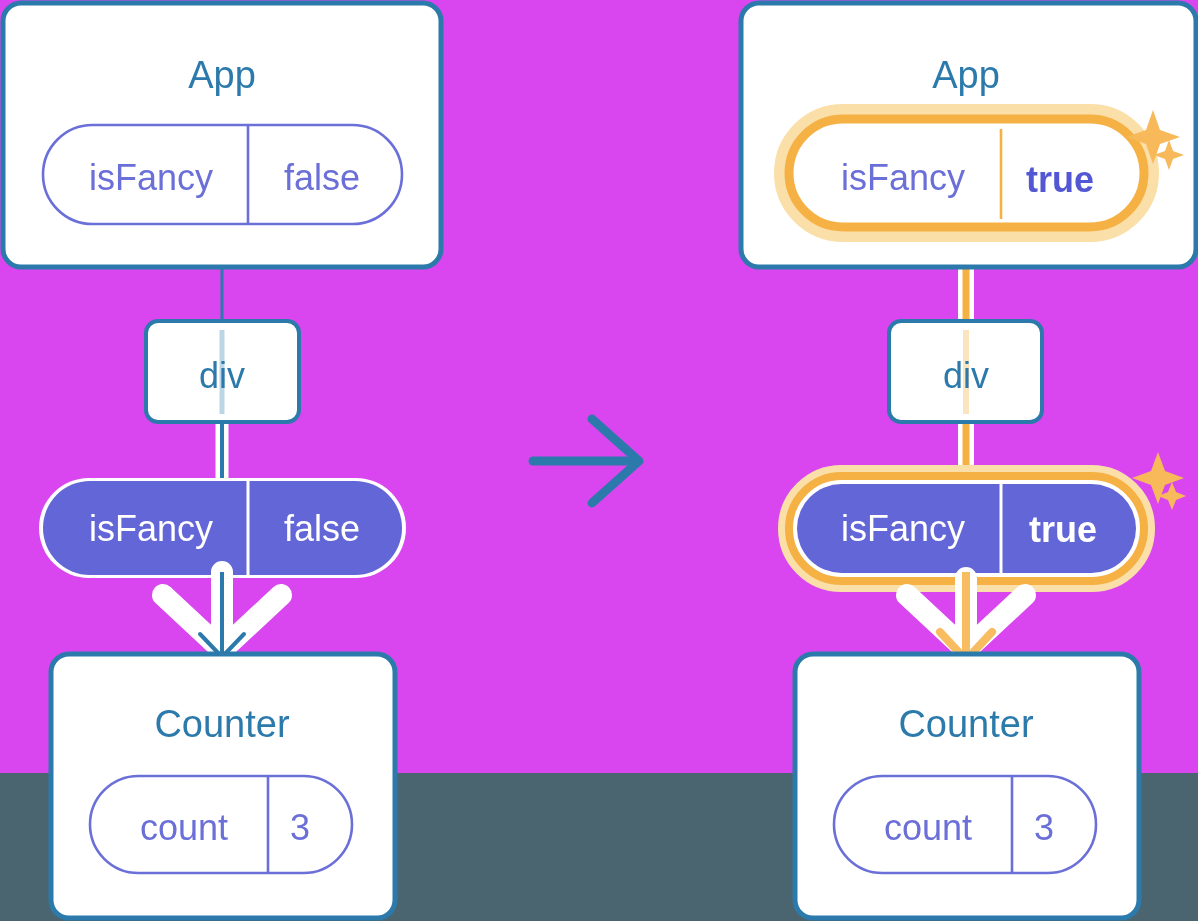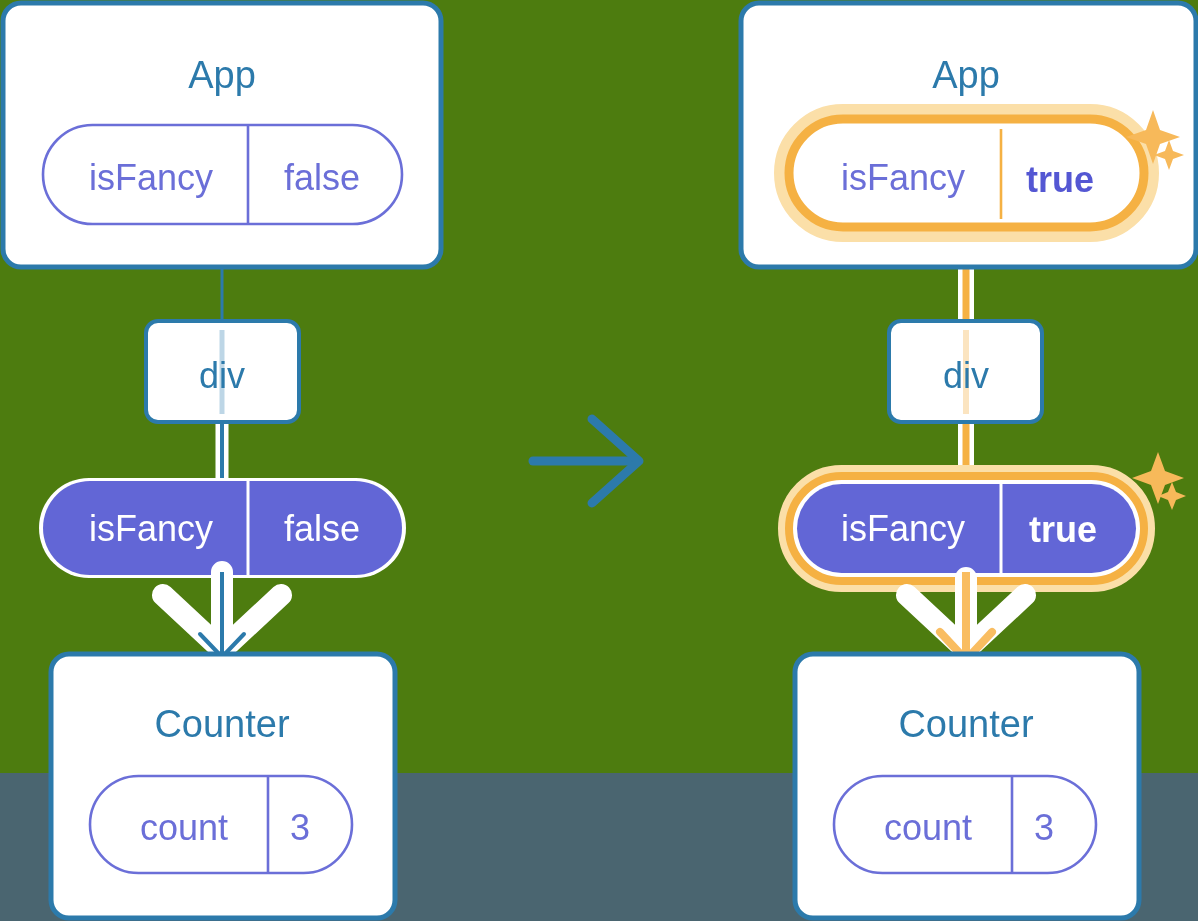--- a/index.html
+++ b/index.html
@@ -10,21 +10,21 @@
   body {
     width: 1198px;
     height: 921px;
     overflow: hidden;
     font-family: "Liberation Sans", sans-serif;
   }
   #stage {
     position: relative;
     width: 1198px;
     height: 773px;
-    background: #4d7c0f;
+    background: #d946ef;
   }
   #diagram-svg {
     position: absolute;
     left: 0;
     top: 0;
     width: 1198px;
     height: 921px;
   }
   .txt {
     font-family: "Liberation Sans", sans-serif;

